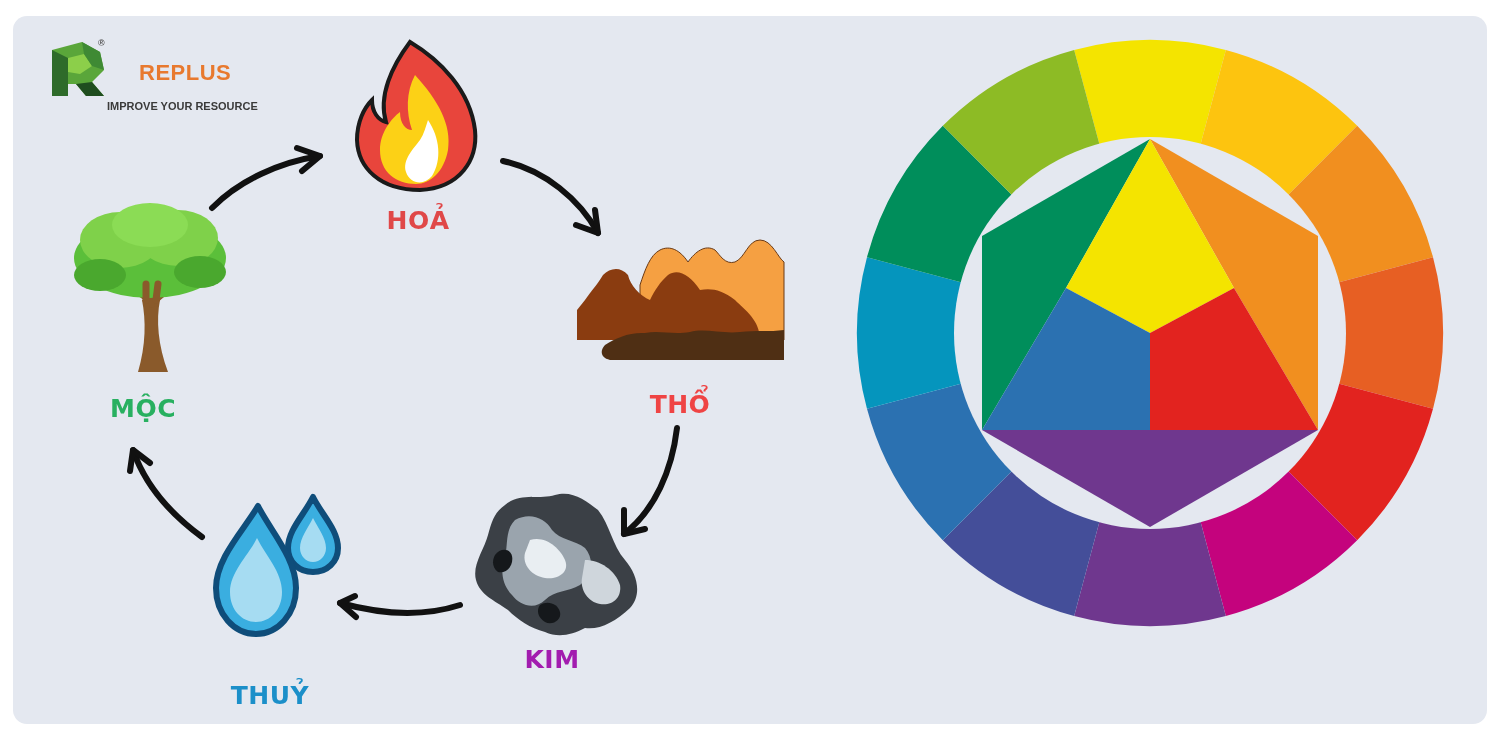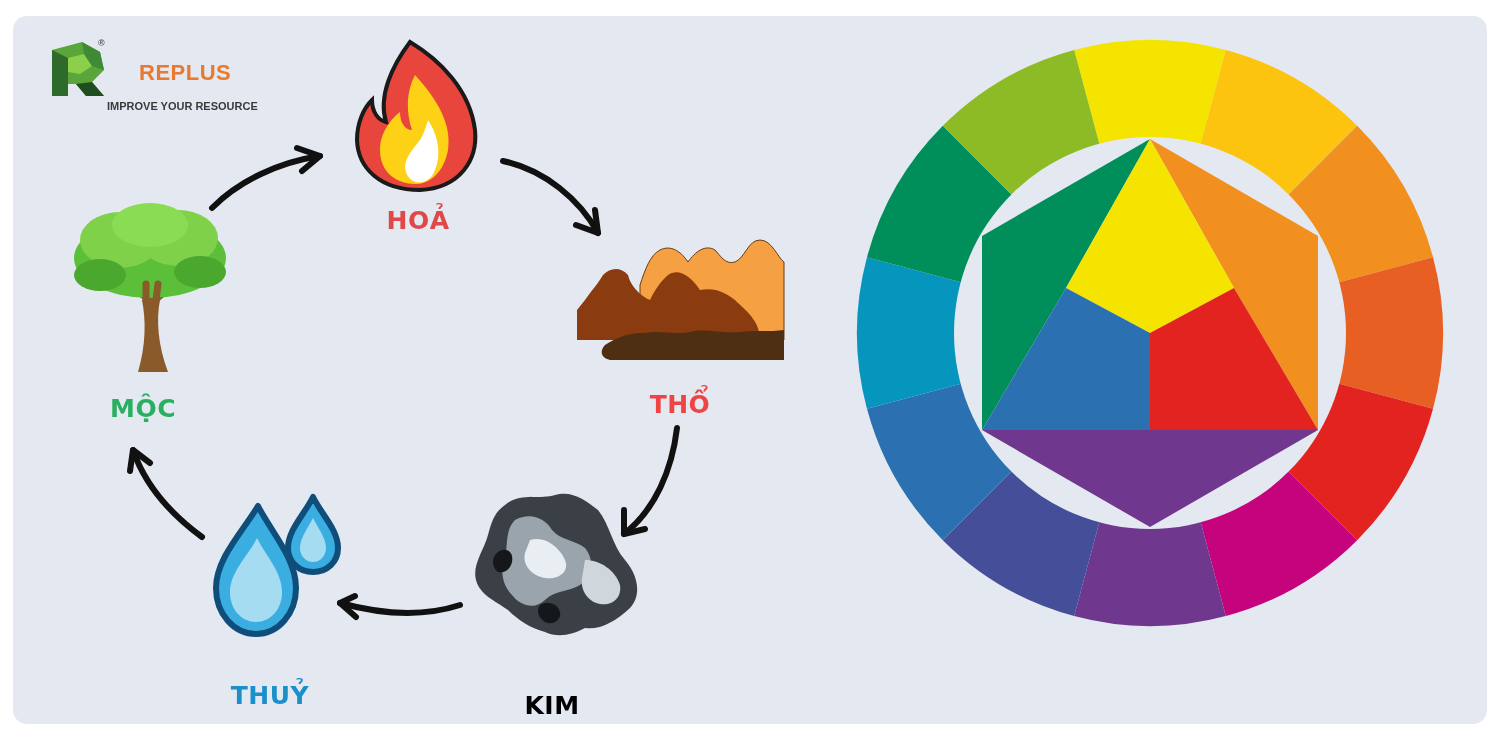--- a/index.html
+++ b/index.html
@@ -88,21 +88,21 @@
     </g>
     <g>
       <path d="M202,537 C172,515 145,485 133,450"></path>
       <path d="M130,471 L133,450 L150,463"></path>
     </g>
   </g>
 </svg>
 
 <div class="label" style="left:368px; top:206px; width:100px; color:#e04848;">HOẢ</div>
 <div class="label" style="left:630px; top:390px; width:100px; color:#ef4444;">THỔ</div>
-<div class="label" style="left:502px; top:645px; width:100px; color:#000000;margin-top:46px;">KIM</div>
+<div class="label" style="left:502px; top:645px; width:100px; color:#a21caf;">KIM</div>
 <div class="label" style="left:215px; top:645px; width:110px; color:#1b8fc9;margin-top:36px;">THUỶ</div>
 <div class="label" style="left:93px; top:394px; width:100px; color:#28b060;text-align:center;">MỘC</div>
 
 <svg width="1500" height="741" id="wheel">
   <g id="ring">
       <path d="M1074.1660197849615,49.98373289730296 A293,293 0 0 1 1225.8339802150385,49.983732897303014 L1199.175618569479,149.47409300507704 A190,190 0 0 0 1100.824381430521,149.474093005077 Z" fill="#f4e400"></path>
       <path d="M1225.8339802150385,49.983732897303014 A293,293 0 0 1 1357.1822868876584,125.81771311234161 L1284.350288425444,198.649711574556 A190,190 0 0 0 1199.175618569479,149.47409300507704 Z" fill="#fdc40f"></path>
       <path d="M1357.1822868876584,125.81771311234161 A293,293 0 0 1 1433.016267102697,257.1660197849614 L1333.525906994923,283.82438143052104 A190,190 0 0 0 1284.350288425444,198.649711574556 Z" fill="#f18f1f"></path>
       <path d="M1433.016267102697,257.16601978496146 A293,293 0 0 1 1433.016267102697,408.8339802150386 L1333.525906994923,382.17561856947896 A190,190 0 0 0 1333.525906994923,283.82438143052104 Z" fill="#e75f23"></path>
       <path d="M1433.016267102697,408.83398021503854 A293,293 0 0 1 1357.1822868876584,540.1822868876584 L1284.350288425444,467.350288425444 A190,190 0 0 0 1333.525906994923,382.17561856947896 Z" fill="#e2231f"></path>

